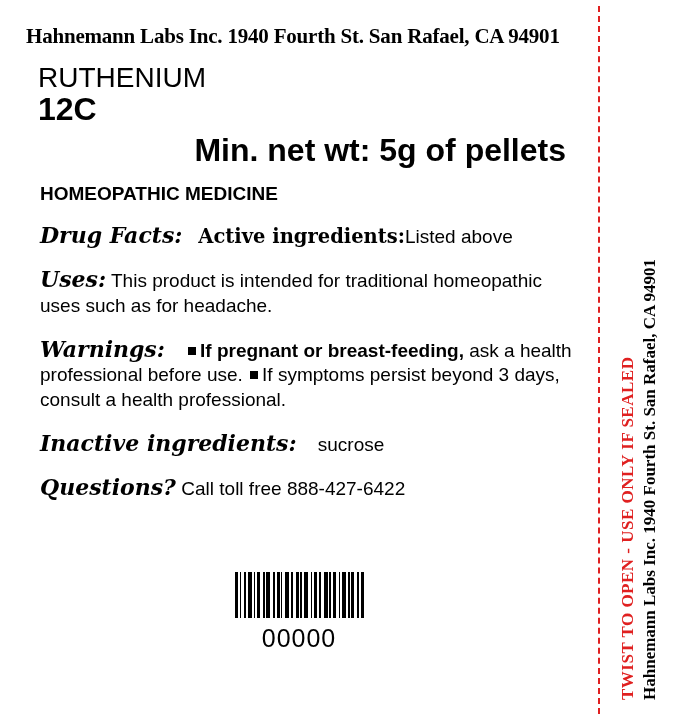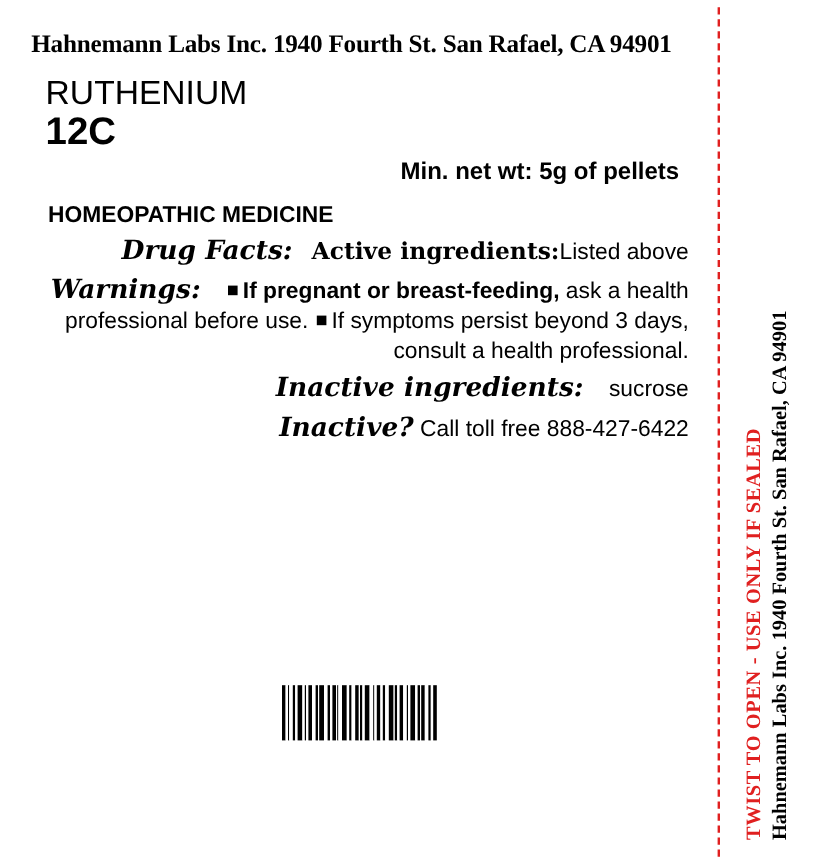--- a/index.html
+++ b/index.html
@@ -52,21 +52,21 @@
     line-height: 1.05;
   }
   .potency {
     font-size: 32px;
     font-weight: bold;
     margin-left: 20px;
     line-height: 1.1;
   }
 
   .netwt {
-    font-size: 20px;
+    font-size: 32px;
     font-weight: bold;
     text-align: right;
     margin-top: 4px;
     margin-right: 14px;
   }
 
   .homeo {
     font-size: 19px;
     margin-top: 14px;
     margin-left: 22px;
@@ -87,22 +87,21 @@
     font-size: 22px;
   }
   .hd-sub {
     font-weight: bold;
     font-size: 19.5px;
   }
   .b {
     font-weight: bold;
   }
   .line {
-    margin-top: 4px;
-    text-align: right;
+    margin-top: 16px;
   }
   .sq {
     display: inline-block;
     width: 8px;
     height: 8px;
     background: #000;
     margin: 0 4px 2px 2px;
     vertical-align: baseline;
   }
 
@@ -202,39 +201,43 @@
     <div class="homeo">HOMEOPATHIC MEDICINE</div>
 
     <div class="body-text">
 
       <div class="line">
         <span class="hd">Drug Facts:</span>
         <span>&nbsp;</span>
         <span class="hd-sub" style="font-family:'DejaVu Serif', serif;">Active ingredients:</span><span>Listed above</span>
       </div>
 
+      <div class="line">
+        <span class="hd">Uses:</span>
+        <span>This product is intended for traditional homeopathic uses such as for headache.</span>
+      </div>
 
       <div class="line">
         <span class="hd">Warnings:</span>
         <span>&nbsp;&nbsp;</span>
         <span class="sq"></span><span class="b">If pregnant or breast-feeding,</span>
         <span>ask a health professional before use.</span>
         <span class="sq"></span><span>If symptoms persist beyond 3 days, consult a health professional.</span>
       </div>
 
 
 
       <div class="line">
         <span class="hd">Inactive ingredients:</span>
         <span>&nbsp;&nbsp;</span>
         <span>sucrose</span>
       </div>
 
       <div class="line">
-        <span class="hd">Inactive?</span>
+        <span class="hd">Questions?</span>
         <span>Call toll free  888-427-6422</span>
       </div>
 
     </div>
 
     <div class="barcode-wrap">
       <div class="barcode">
         <i style="width:3px"></i><i style="width:2px;background:#fff"></i>
         <i style="width:1px"></i><i style="width:3px;background:#fff"></i>
         <i style="width:2px"></i><i style="width:2px;background:#fff"></i>
@@ -257,20 +260,21 @@
         <i style="width:4px"></i><i style="width:1px;background:#fff"></i>
         <i style="width:2px"></i><i style="width:2px;background:#fff"></i>
         <i style="width:3px"></i><i style="width:3px;background:#fff"></i>
         <i style="width:1px"></i><i style="width:2px;background:#fff"></i>
         <i style="width:4px"></i><i style="width:2px;background:#fff"></i>
         <i style="width:2px"></i><i style="width:1px;background:#fff"></i>
         <i style="width:3px"></i><i style="width:3px;background:#fff"></i>
         <i style="width:2px"></i><i style="width:2px;background:#fff"></i>
         <i style="width:3px"></i>
       </div>
+      <div class="barcode-number">00000</div>
     </div>
   </div>
 
   <div class="strip">
     <div class="perf"></div>
     <div class="strip-text">
       <div class="vtext v-address">Hahnemann Labs Inc. 1940 Fourth St. San Rafael, CA 94901</div>
       <div class="vtext v-twist">TWIST TO OPEN - USE ONLY IF SEALED</div>
     </div>
   </div>

